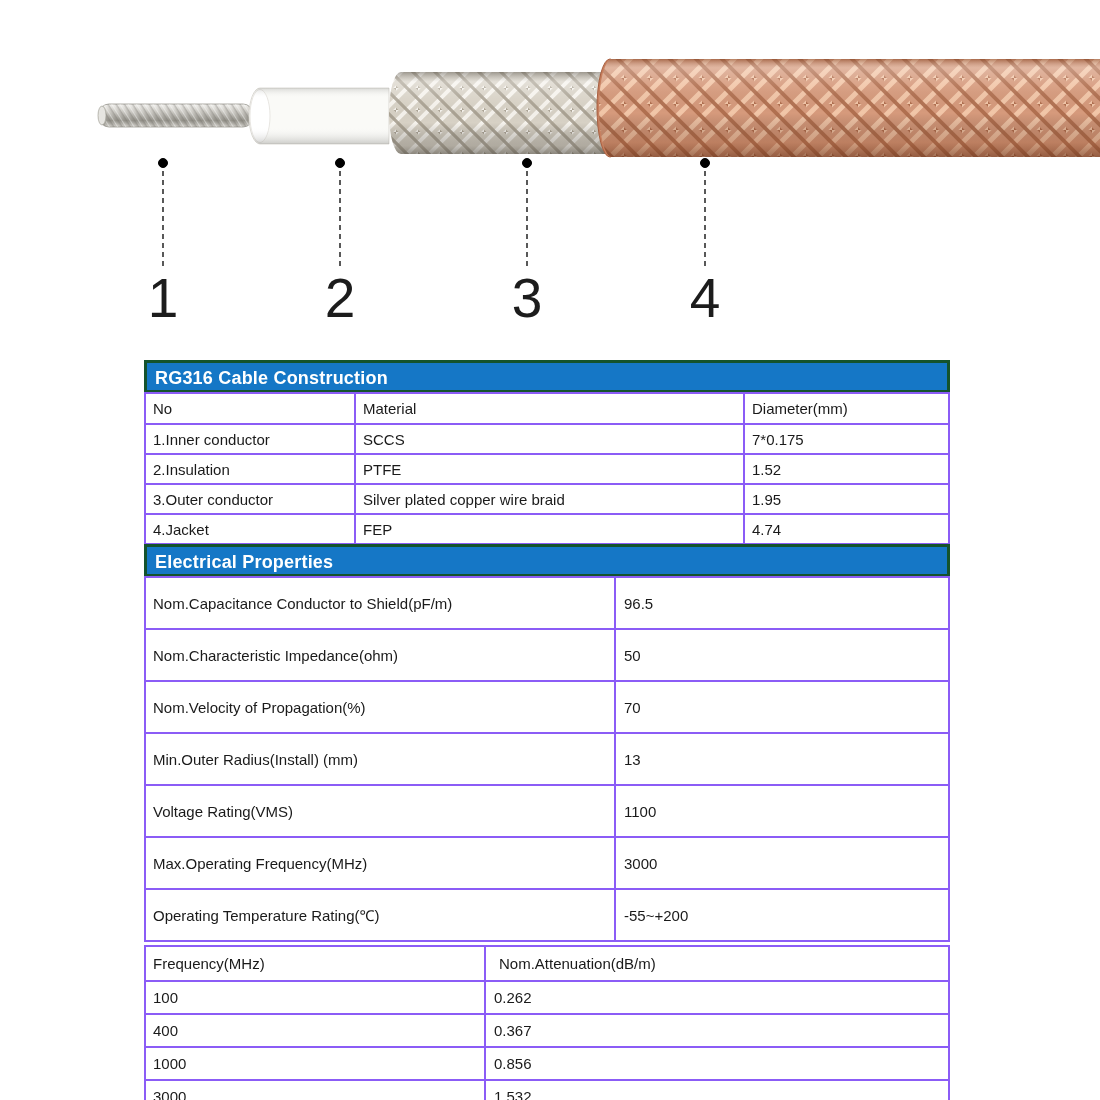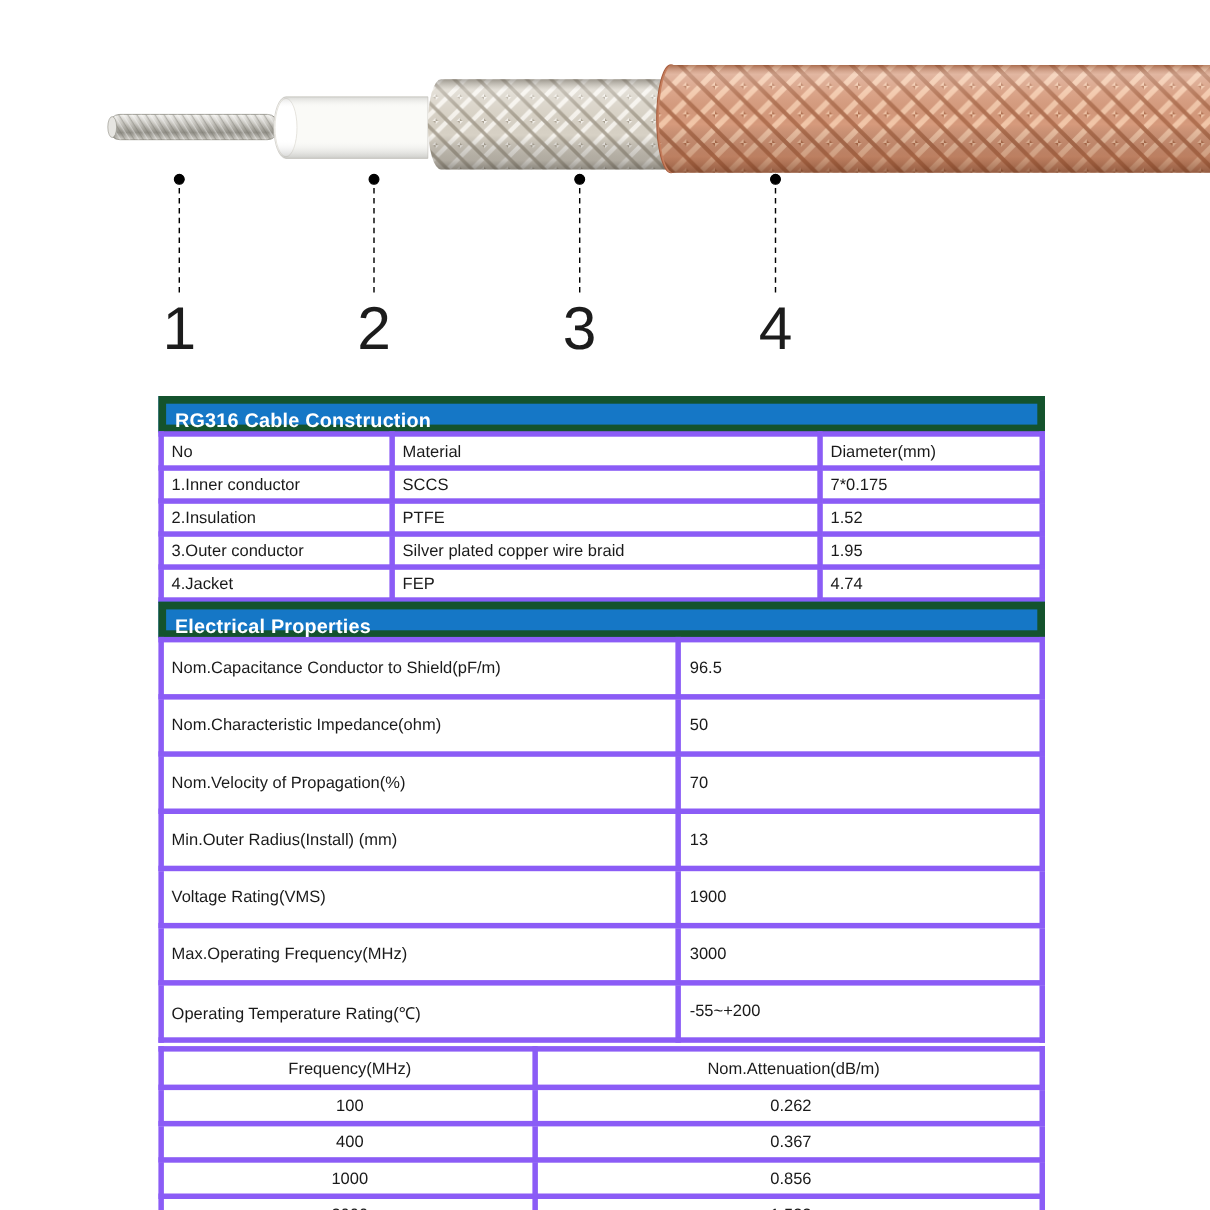--- a/index.html
+++ b/index.html
@@ -5,36 +5,36 @@
   html,body { margin:0; padding:0; background:#ffffff; }
   .canvas {
     position:relative; width:1100px; height:1100px; background:#ffffff;
     font-family:"Liberation Sans", sans-serif; color:#1a1a1a; overflow:hidden;
   }
   .cable-svg { position:absolute; top:0; left:0; }
 
   .spec { position:absolute; top:360px; left:144px; width:806px; }
   .sec-title {
     box-sizing:border-box; width:100%; height:33px; line-height:31px;
-    border:7px solid #14532d; padding-left:8px;
+    border:3px solid #14532d; padding-left:8px;
     color:#ffffff; font-weight:bold; font-size:18px; letter-spacing:0.2px;
     background:#1577C6;
   }
   table.spec-table {
     width:100%; border-collapse:collapse; table-layout:fixed;
     margin-top:-1px; font-size:15px;
   }
   table.spec-table td {
-    border:5px solid #8b5cf6; padding:0 4px 0 7px; vertical-align:middle;
+    border:2px solid #8b5cf6; padding:0 4px 0 7px; vertical-align:middle;
     overflow:hidden; white-space:nowrap; background:#ffffff;
   }
   .construction tr { height:30px; }
   .construction tr.hdr { height:31px; }
   .electrical tr { height:52px; }
-  .attenuation tr { height:33px;text-align:center; }
+  .attenuation tr { height:33px; }
   .attenuation tr.hdr { height:35px; }
   .electrical td.val, .attenuation td.val { padding-left:8px;margin-top:18px; }
   .attenuation tr.hdr td.val { padding-left:13px; }
   section.att { margin-top:4px; }
   section.elec { margin-top:-1px;border-radius:17px; }
 </style>
 </head>
 <body>
 
 <div class="canvas">
@@ -185,21 +185,21 @@
         <tr>
           <td>Nom.Velocity of Propagation(%)</td>
           <td class="val">70</td>
         </tr>
         <tr>
           <td>Min.Outer Radius(Install) (mm)</td>
           <td class="val">13</td>
         </tr>
         <tr>
           <td>Voltage Rating(VMS)</td>
-          <td class="val">1900</td>
+          <td class="val">1100</td>
         </tr>
         <tr>
           <td>Max.Operating Frequency(MHz)</td>
           <td class="val">3000</td>
         </tr>
         <tr>
           <td>Operating Temperature Rating(℃)</td>
           <td class="val">-55~+200</td>
         </tr>
       </tbody>

